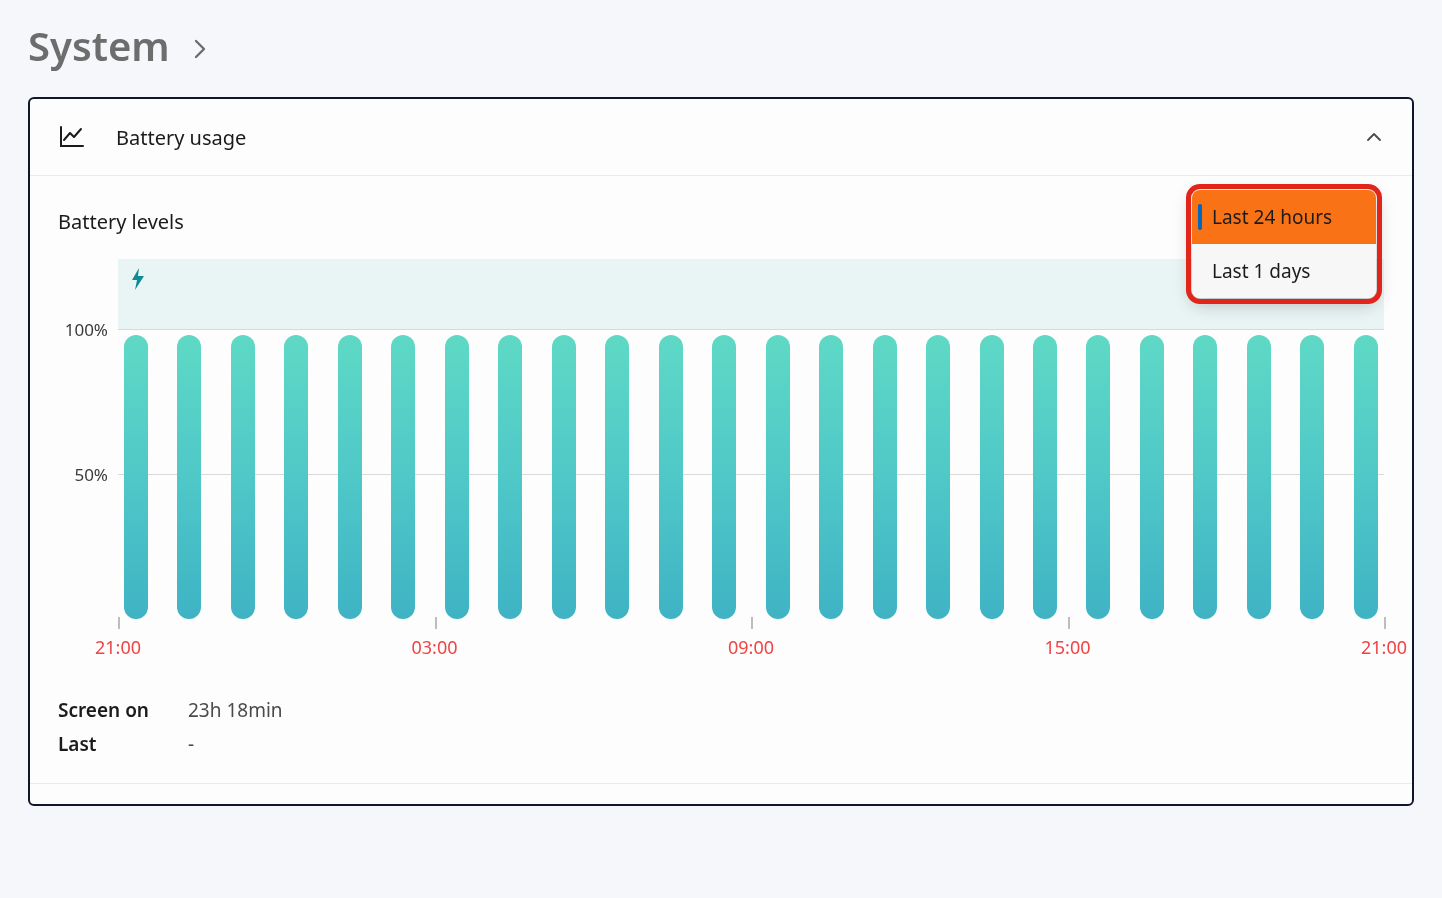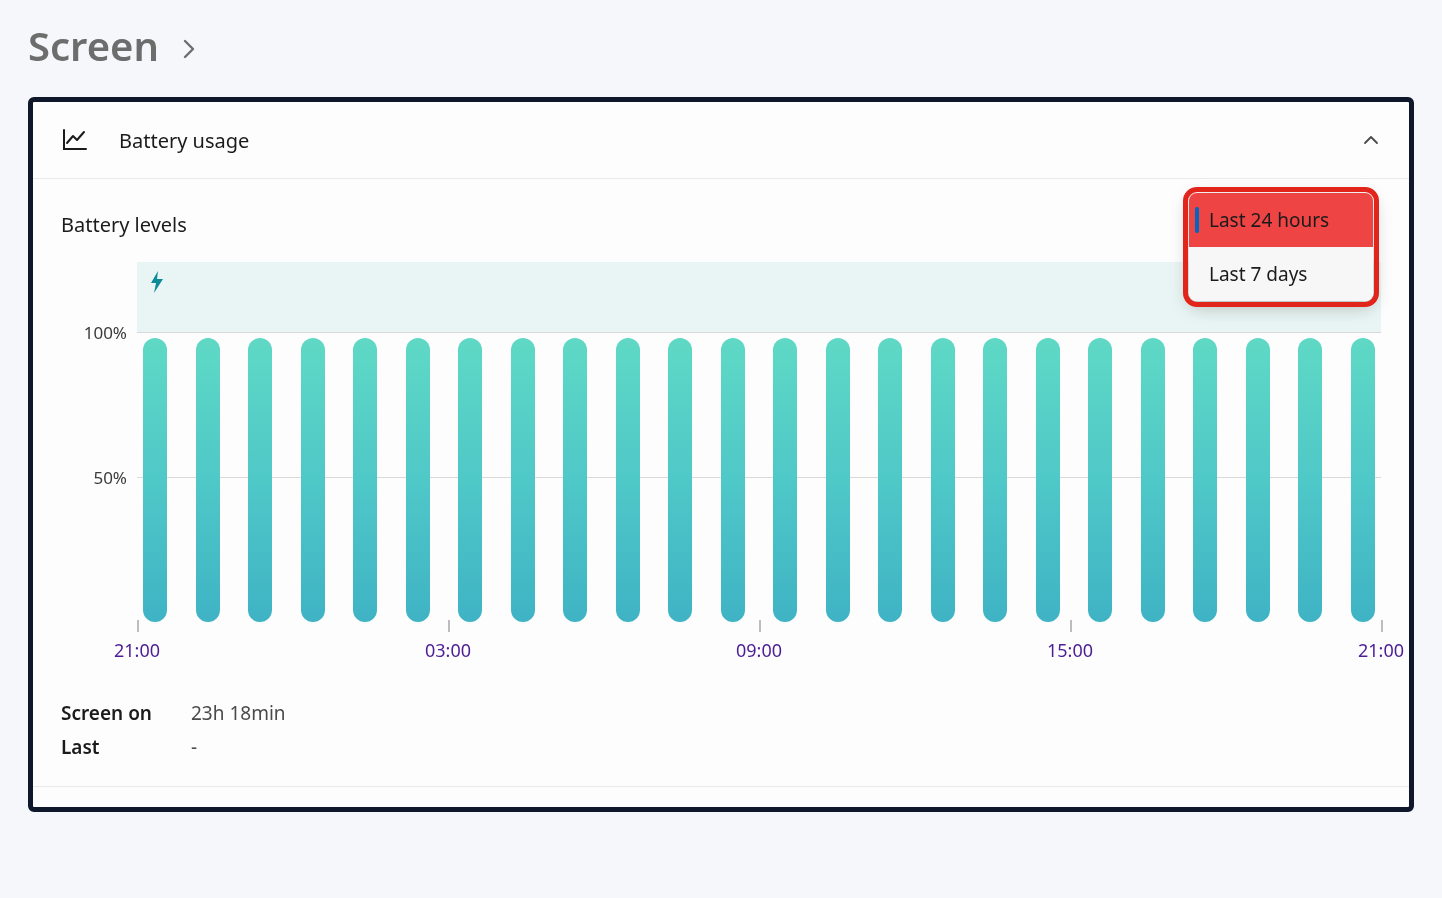--- a/index.html
+++ b/index.html
@@ -33,21 +33,21 @@
     top: -2px;
   }
   .breadcrumb-current {
     font-size: 40px;
     font-weight: 600;
     color: #1b1b1b;
   }
   
   .card {
     background: #fdfdfd;
-    border: 5px solid #0f172a;
+    border: 2px solid #0f172a;
     border-radius: 6px;
     overflow: visible;
   }
   .card-header {
     display: flex;
     align-items: center;
     padding: 24px 28px;
     border-bottom: 1px solid #eaeaea;
     cursor: pointer;
   }
@@ -94,21 +94,21 @@
     z-index: 20;
   }
   .dropdown-item {
     padding: 14px 18px 14px 20px;
     font-size: 19px;
     cursor: pointer;
     position: relative;
     background: #f7f7f7;
   }
   .dropdown-item.selected {
-    background: #ef4444;
+    background: #f97316;
   }
   .dropdown-item.selected::before {
     content: "";
     position: absolute;
     left: 6px;
     top: 14px;
     bottom: 14px;
     width: 4px;
     border-radius: 2px;
     background: #0067c0;
@@ -121,21 +121,20 @@
     height: 120px;
     border: 5px solid #e1251b;
     border-radius: 14px;
     pointer-events: none;
     z-index: 30;
   }
   
   .chart-wrap {
     display: flex;
     margin-top: 4px;
-    margin-left: 16px;
   }
   .y-axis {
     width: 60px;
     position: relative;
     height: 360px;
     margin-top: 40px;
   }
   .y-tick {
     position: absolute;
     right: 10px;
@@ -197,21 +196,21 @@
     position: absolute;
     top: -6px;
     width: 2px;
     height: 12px;
     background: #bdbdbd;
   }
   .x-tick-label {
     position: absolute;
     top: 12px;
     font-size: 18px;
-    color: #4c1d95;
+    color: #ef4444;
     transform: translateX(-50%);
   }
   
   .summary {
     margin-top: 34px;
   }
   .summary-row {
     display: flex;
     align-items: center;
     padding: 4px 0;
@@ -228,21 +227,21 @@
   .card-footer-divider {
     height: 1px;
     background: #eaeaea;
     margin: 22px -28px 0 -28px;
   }
 </style>
 </head>
 <body>
 
 <div class="breadcrumb">
-  <span class="breadcrumb-parent">Screen</span>
+  <span class="breadcrumb-parent">System</span>
   <span class="breadcrumb-chevron">
     <svg width="16" height="20" viewBox="0 0 16 20">
         <path d="M4 2 L12 10 L4 18" stroke="#6d6d6d" stroke-width="2.4" fill="none" stroke-linecap="round" stroke-linejoin="round"></path>
       </svg>
   </span>
 </div>
 
 <div class="card">
 
   <div class="card-header">
@@ -259,21 +258,21 @@
         </svg>
     </span>
   </div>
 
   <div class="card-body">
 
     <div class="section-title">Battery levels</div>
 
     <div class="dropdown">
       <div class="dropdown-item selected">Last 24 hours</div>
-      <div class="dropdown-item">Last 7 days</div>
+      <div class="dropdown-item">Last 1 days</div>
     </div>
     <div class="highlight-box"></div>
 
     <div class="chart-wrap">
       <div class="y-axis">
         <span class="y-tick" style="top:30px">100%</span>
         <span class="y-tick" style="top:175px">50%</span>
       </div>
       <div class="plot">
         <div class="charging-band">

